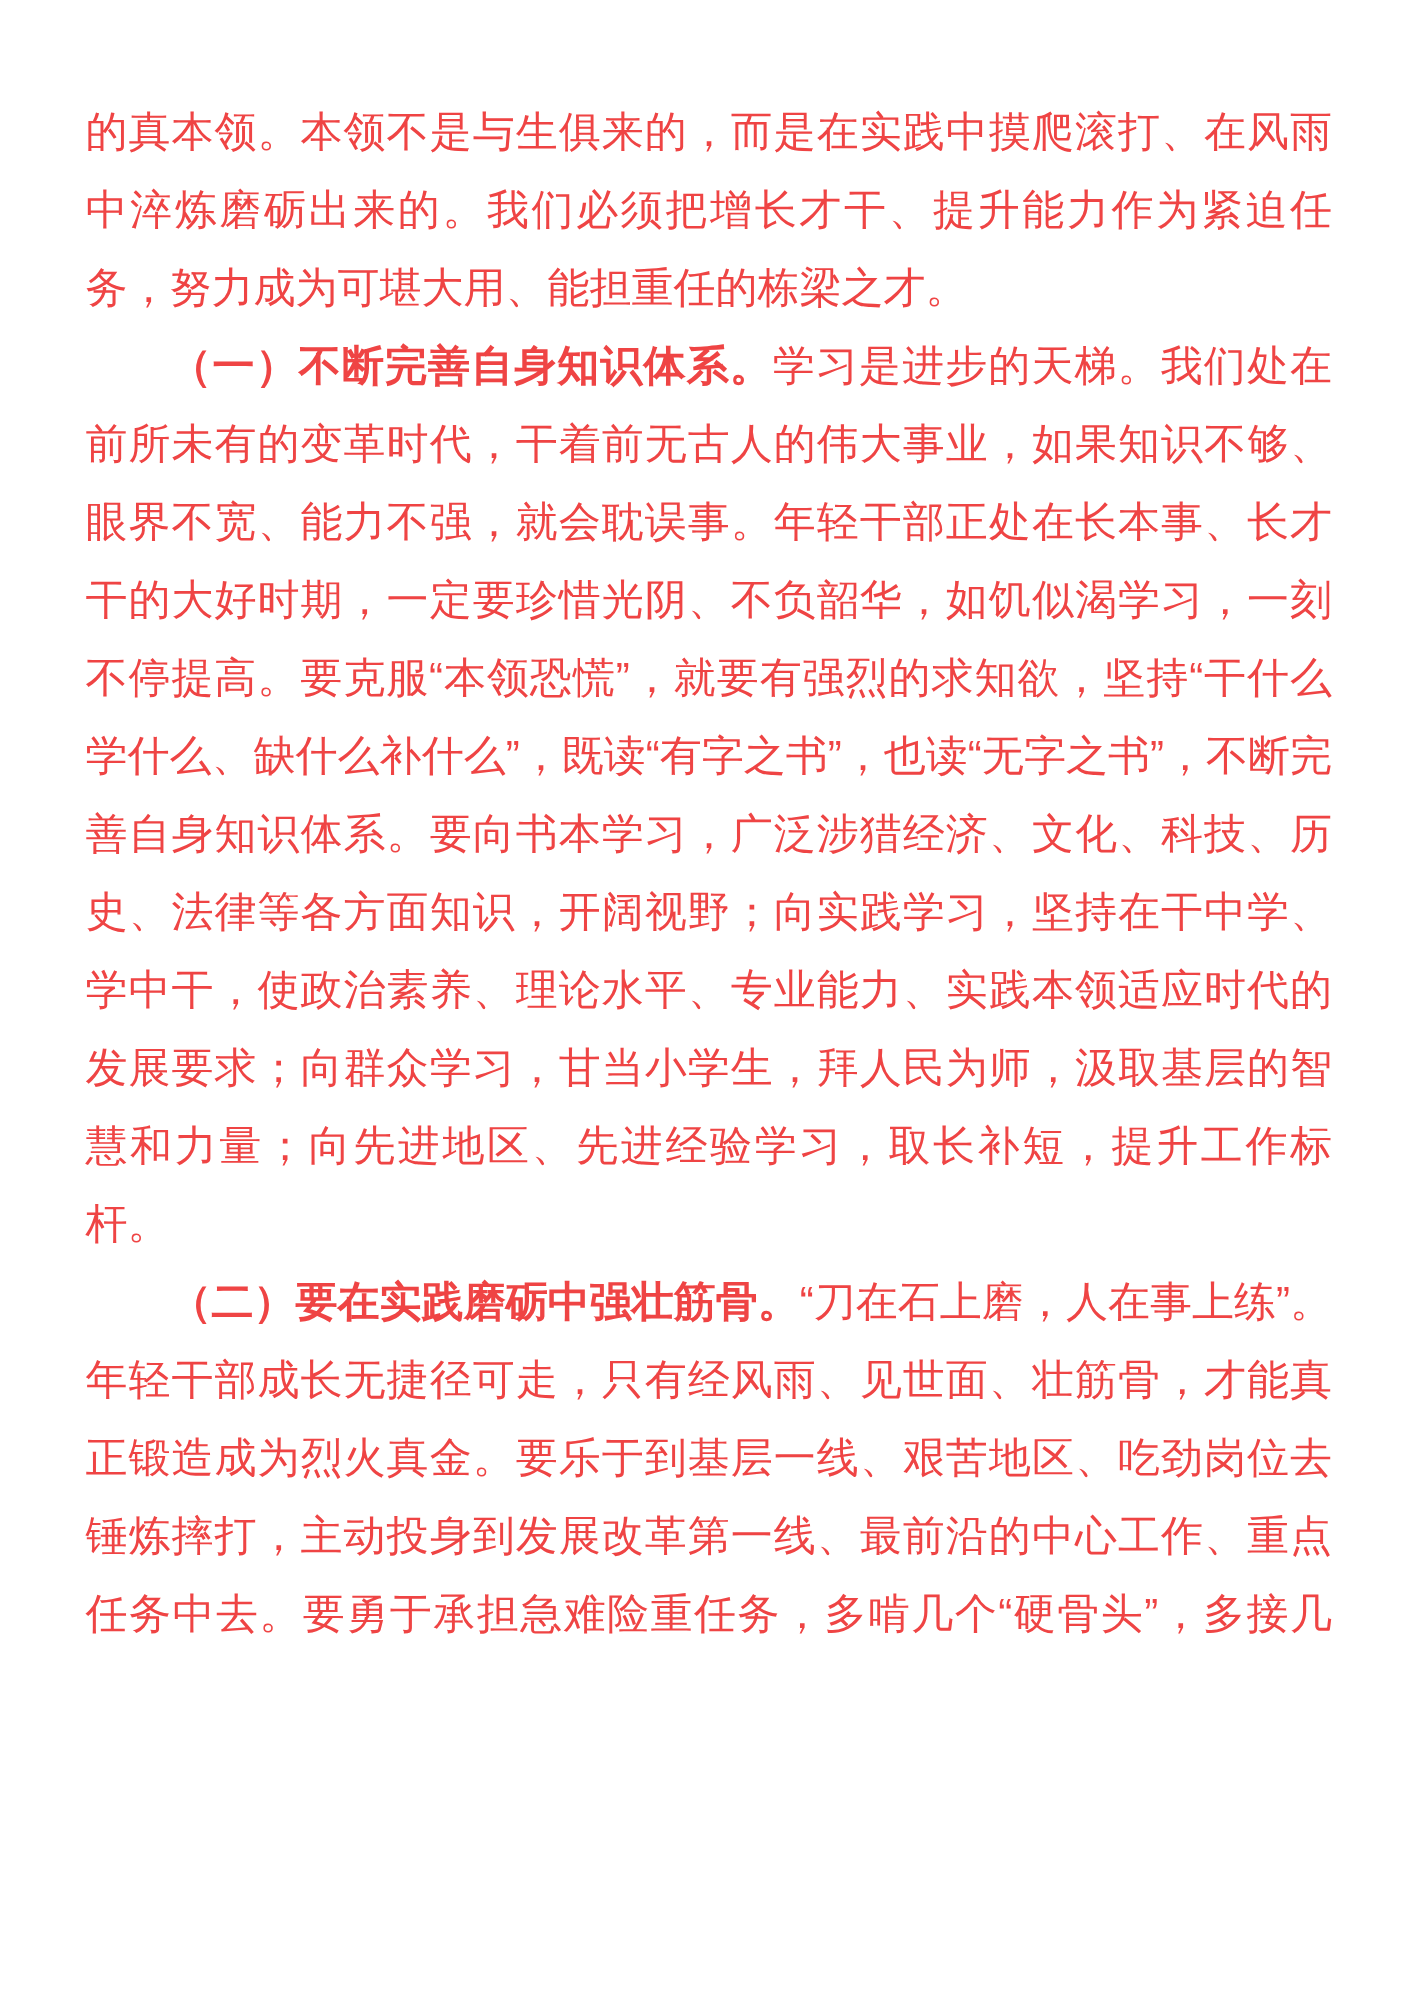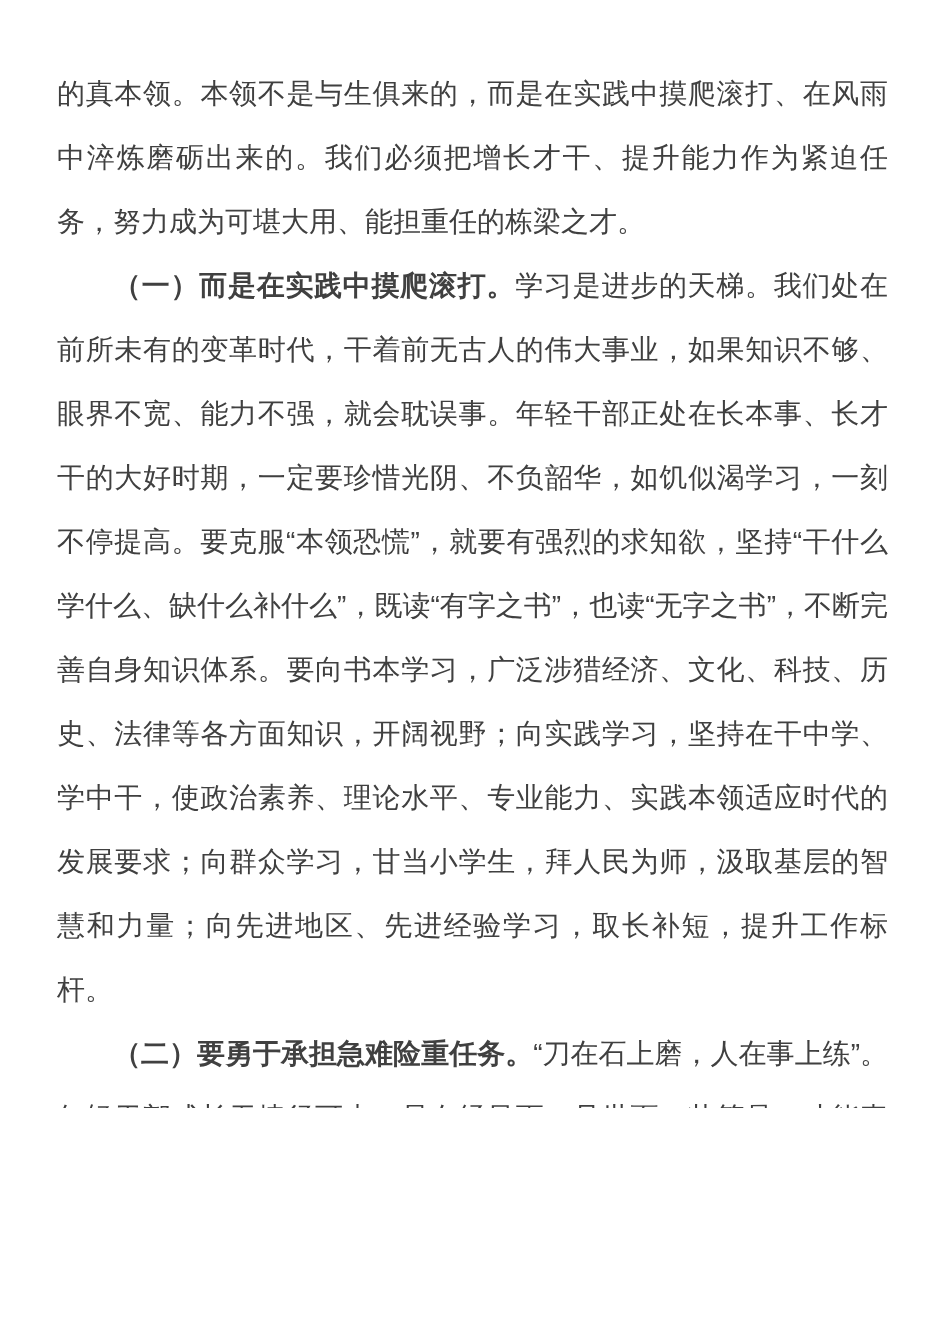--- a/index.html
+++ b/index.html
@@ -10,22 +10,22 @@
   .page {
     position: relative;
     box-sizing: border-box;
     width: 950px;
     height: 1108px;
     background: #ffffff;
     overflow: hidden;
     padding: 62px 62px 0 57px;
     font-family: "Liberation Sans", "DejaVu Sans", sans-serif;
     font-size: 28px;
-    line-height: 64px;
-    color: #404040;
+    line-height: 52px;
+    color: #ef4444;
     text-align: justify;
     text-justify: inter-ideograph;
     letter-spacing: 0;
   }
   .para {
     margin: 0;
     padding: 0;
     text-indent: 2em;
     word-break: break-all;
   }
@@ -36,19 +36,19 @@
     font-weight: bold;
   }
 </style>
 </head>
 <body>
 
 <div class="page">
 
   <p class="para no-indent"><span>的真本领。本领不是与生俱来的，而是在实践中摸爬滚打、在风雨中淬炼磨砺出来的。我们必须把增长才干、提升能力作为紧迫任务，努力成为可堪大用、能担重任的栋梁之才。</span></p>
 
-  <p class="para"><b class="head">（一）而是在实践中摸爬滚打。</b><span>学习是进步的天梯。我们处在前所未有的变革时代，干着前无古人的伟大事业，如果知识不够、眼界不宽、能力不强，就会耽误事。年轻干部正处在长本事、长才干的大好时期，一定要珍惜光阴、不负韶华，如饥似渴学习，一刻不停提高。要克服“本领恐慌”，就要有强烈的求知欲，坚持“干什么学什么、缺什么补什么”，既读“有字之书”，也读“无字之书”，不断完善自身知识体系。要向书本学习，广泛涉猎经济、文化、科技、历史、法律等各方面知识，开阔视野；向实践学习，坚持在干中学、学中干，使政治素养、理论水平、专业能力、实践本领适应时代的发展要求；向群众学习，甘当小学生，拜人民为师，汲取基层的智慧和力量；向先进地区、先进经验学习，取长补短，提升工作标杆。</span></p>
+  <p class="para"><b class="head">（一）不断完善自身知识体系。</b><span>学习是进步的天梯。我们处在前所未有的变革时代，干着前无古人的伟大事业，如果知识不够、眼界不宽、能力不强，就会耽误事。年轻干部正处在长本事、长才干的大好时期，一定要珍惜光阴、不负韶华，如饥似渴学习，一刻不停提高。要克服“本领恐慌”，就要有强烈的求知欲，坚持“干什么学什么、缺什么补什么”，既读“有字之书”，也读“无字之书”，不断完善自身知识体系。要向书本学习，广泛涉猎经济、文化、科技、历史、法律等各方面知识，开阔视野；向实践学习，坚持在干中学、学中干，使政治素养、理论水平、专业能力、实践本领适应时代的发展要求；向群众学习，甘当小学生，拜人民为师，汲取基层的智慧和力量；向先进地区、先进经验学习，取长补短，提升工作标杆。</span></p>
 
-  <p class="para"><b class="head">（二）要勇于承担急难险重任务。</b><span>“刀在石上磨，人在事上练”。年轻干部成长无捷径可走，只有经风雨、见世面、壮筋骨，才能真正锻造成为烈火真金。要乐于到基层一线、艰苦地区、吃劲岗位去锤炼摔打，主动投身到发展改革第一线、最前沿的中心工作、重点任务中去。要勇于承担急难险重任务，多啃几个“硬骨头”，多接几次“烫手山芋”，多当几回“热锅上的蚂蚁”。正是在应对复杂局面、解决棘手问题的过程中，才能不断增强意志力、坚忍力、自制力，提高分析问题、解决问题和驾驭局面的真本领。要敢于到矛盾多、困难大的地方去，直面挑战，增长才干，切不可贪图安逸、回避矛盾。</span></p>
+  <p class="para"><b class="head">（二）要在实践磨砺中强壮筋骨。</b><span>“刀在石上磨，人在事上练”。年轻干部成长无捷径可走，只有经风雨、见世面、壮筋骨，才能真正锻造成为烈火真金。要乐于到基层一线、艰苦地区、吃劲岗位去锤炼摔打，主动投身到发展改革第一线、最前沿的中心工作、重点任务中去。要勇于承担急难险重任务，多啃几个“硬骨头”，多接几次“烫手山芋”，多当几回“热锅上的蚂蚁”。正是在应对复杂局面、解决棘手问题的过程中，才能不断增强意志力、坚忍力、自制力，提高分析问题、解决问题和驾驭局面的真本领。要敢于到矛盾多、困难大的地方去，直面挑战，增长才干，切不可贪图安逸、回避矛盾。</span></p>
 
   <p class="para"><b class="head">（三）主动投身到发展改革第一线。</b><span>我们党在斗争中诞生、发展、壮大，</span></p>
 
 </div>
 
 </body></html>

